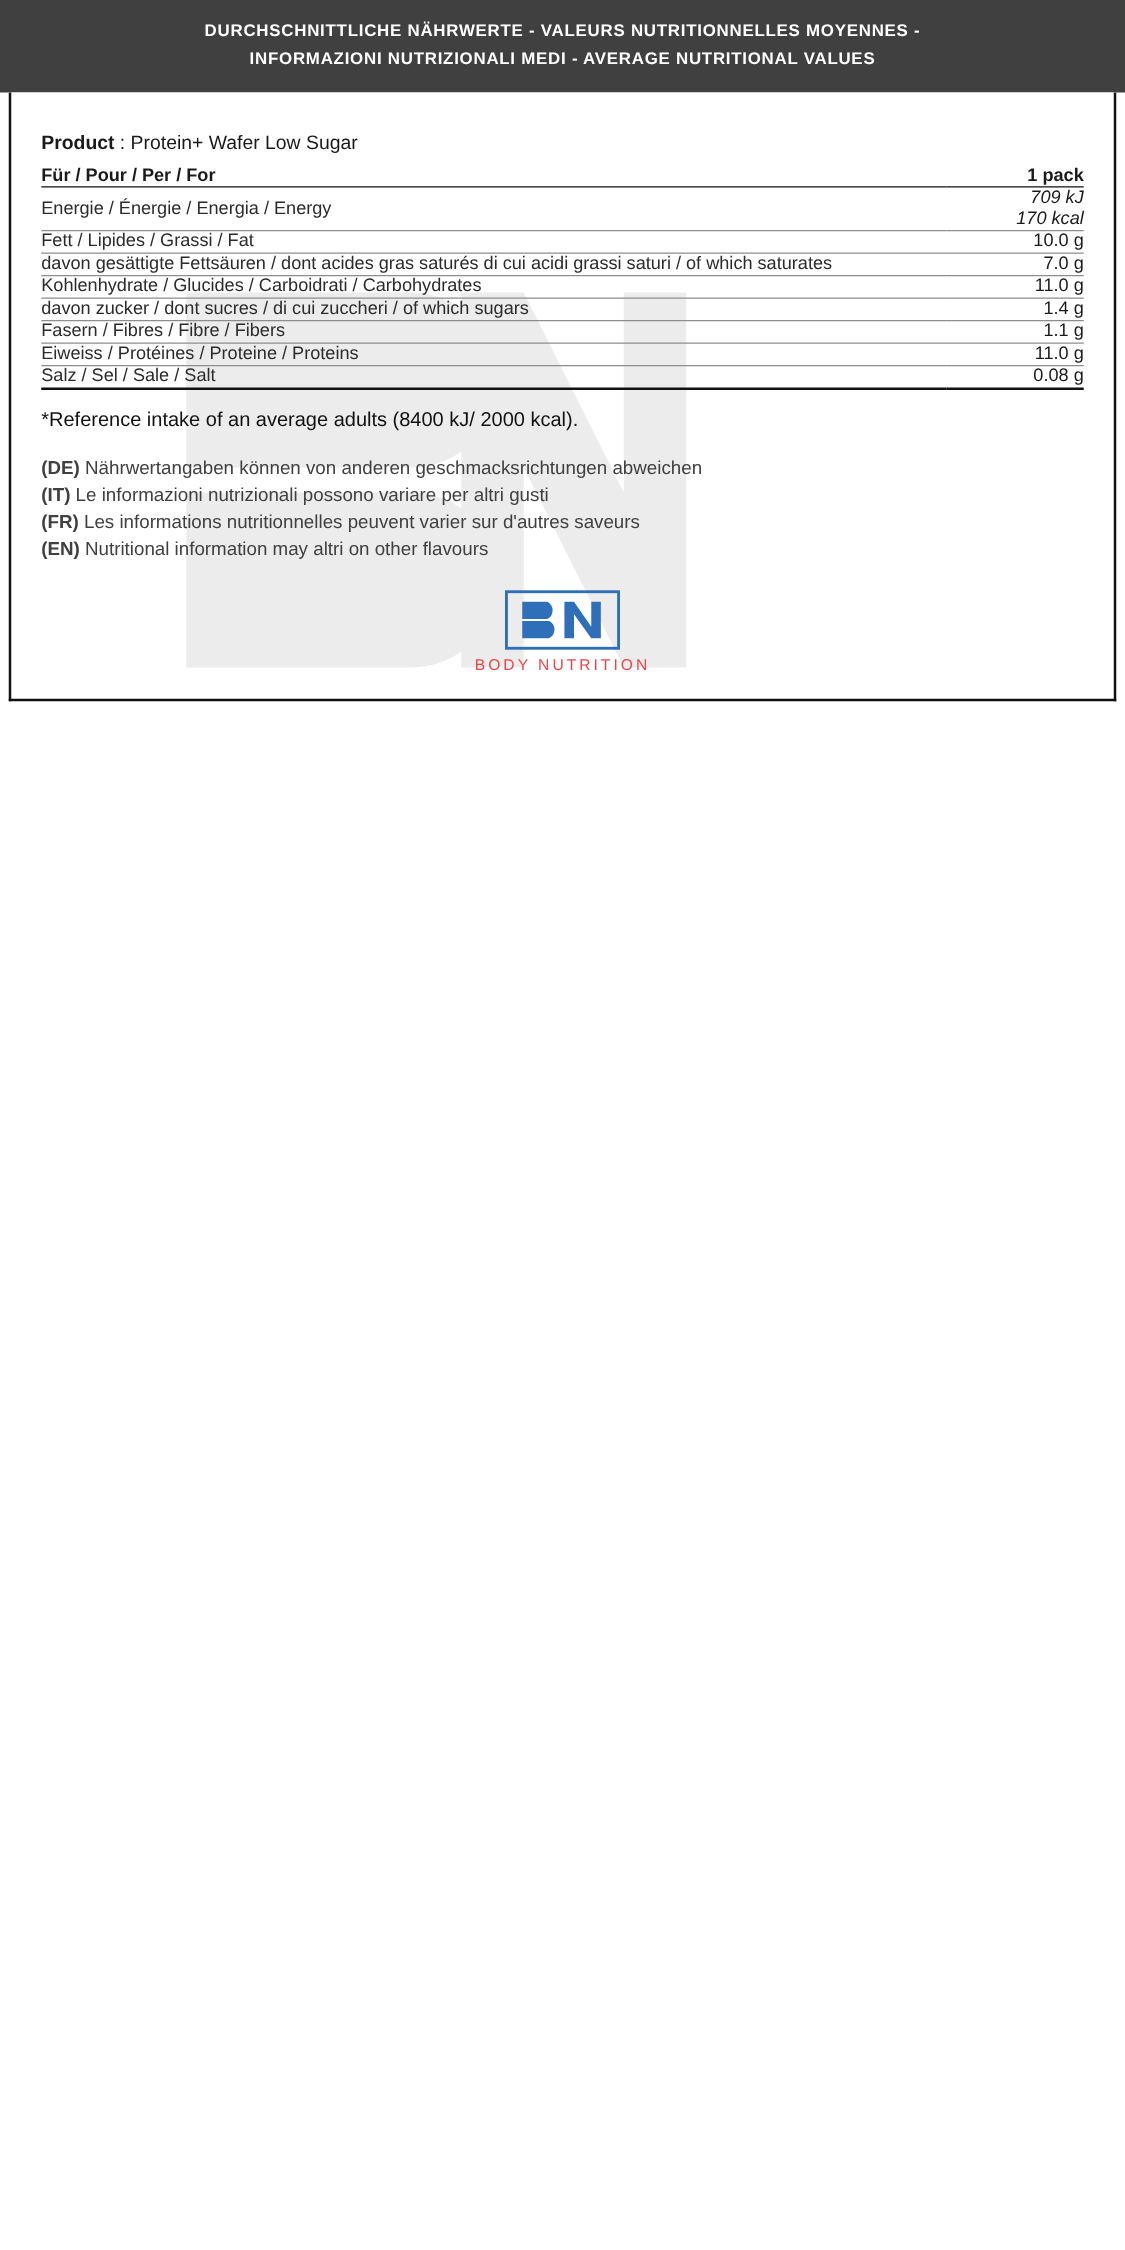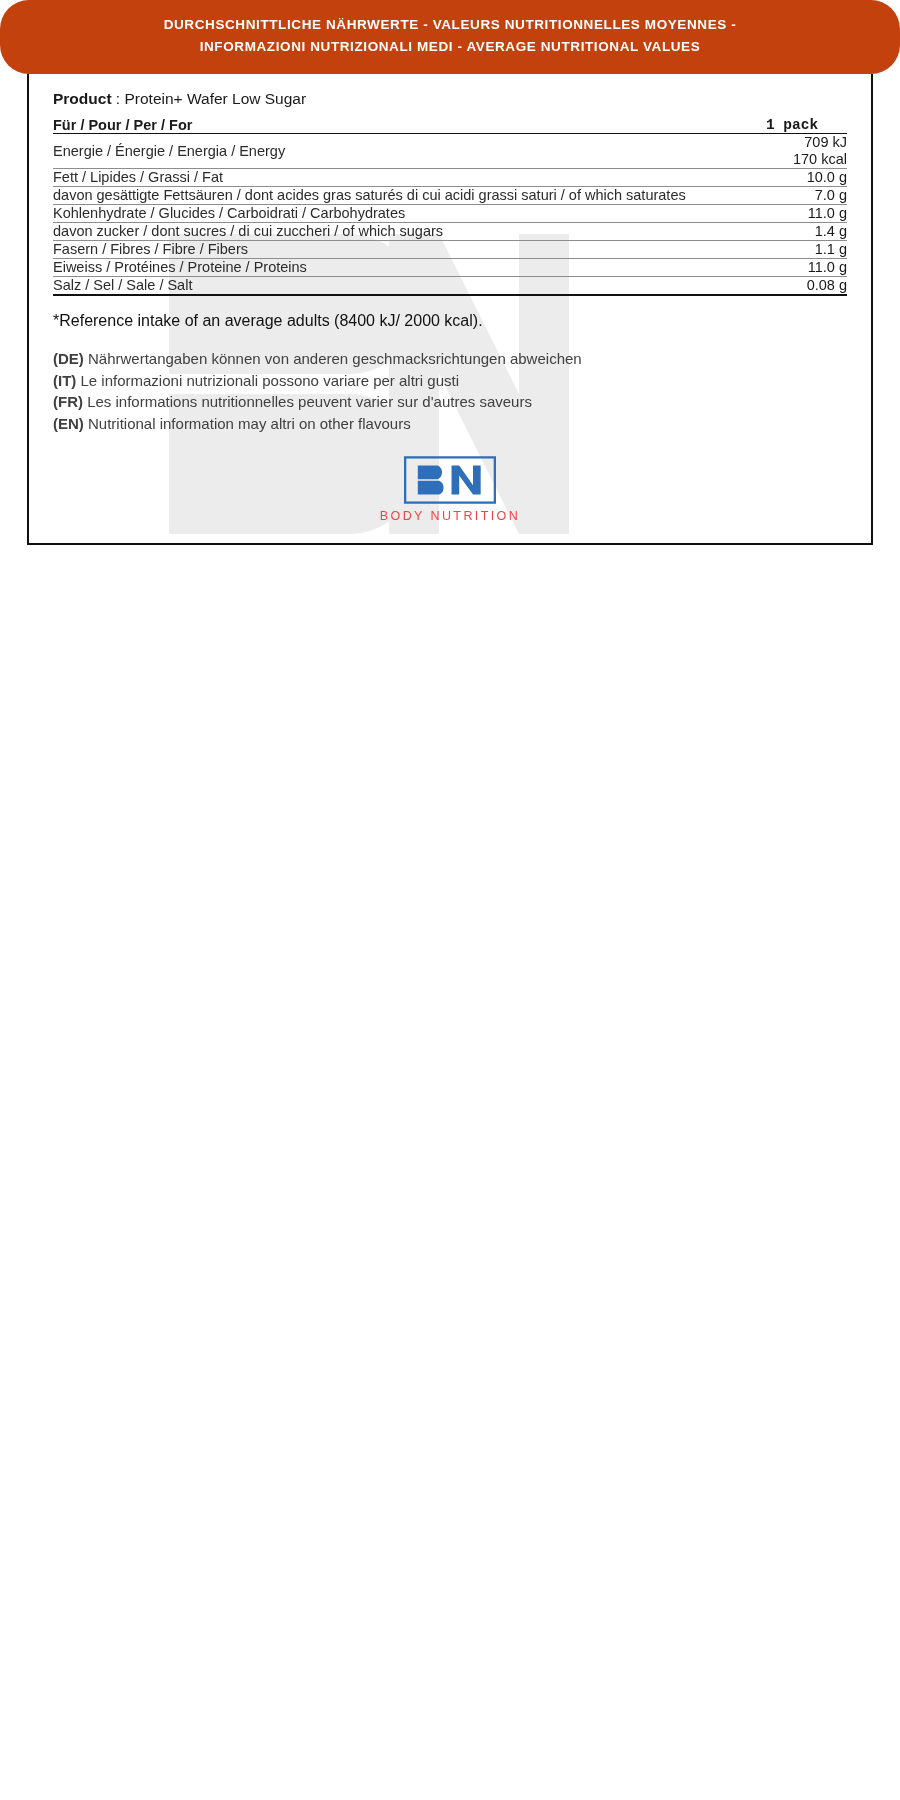--- a/index.html
+++ b/index.html
@@ -15,42 +15,41 @@
     position: relative;
     overflow: hidden;
   }
   .sheet {
     width: 900px;
     position: relative;
   }
 
   
   .banner {
-    background: #c2410c;
+    background: #404040;
     color: #ffffff;
     text-align: center;
     padding: 14px 20px 16px 20px;
     box-sizing: border-box;
-    border-radius: 29px;
   }
   .banner-line {
     font-size: 13.5px;
     font-weight: bold;
     letter-spacing: 0.6px;
     line-height: 22px;
     white-space: nowrap;
   }
 
   
   .card {
-    margin: 0 27px;
+    margin: 0 7px;
     border: 2px solid #111111;
     border-top: none;
     box-sizing: border-box;
-    padding: 16px 24px 20px 24px;
+    padding: 32px 24px 20px 24px;
     position: relative;
     background: #ffffff;
     overflow: hidden;
   }
 
   
   .watermark {
     position: absolute;
     left: 130px;
     top: 150px;
@@ -82,23 +81,22 @@
     vertical-align: middle;
   }
   .thead-row th {
     font-size: 14.5px;
     font-weight: bold;
     padding-bottom: 4px;
     border-bottom: 1.6px solid #111111;
     text-align: left;
   }
   .thead-row th.val {
-    text-align: center;
+    text-align: right;
     white-space: nowrap;
-    font-family: Liberation Mono, monospace;
   }
   tbody tr td {
     border-bottom: 1px solid #8d8d8d;
     padding: 11px 0 11px 0;
     line-height: 17px;
   }
   tbody tr:last-child td {
     border-bottom: 2.5px solid #111111;
   }
   td.name {
@@ -106,21 +104,21 @@
     padding-right: 18px;
     text-align: justify;
     text-align-last: left;
   }
   td.val {
     text-align: right;
     white-space: nowrap;
     color: #1a1a1a;
     width: 110px;
   }
-  td.val .sub { display: block; }
+  td.val .sub { display: block; font-style: italic; }
 
   
   .ref-note {
     font-size: 16px;
     font-weight: normal;
     margin: 16px 0 0 0;
     color: #111111;
   }
   .notes {
     margin-top: 18px;

